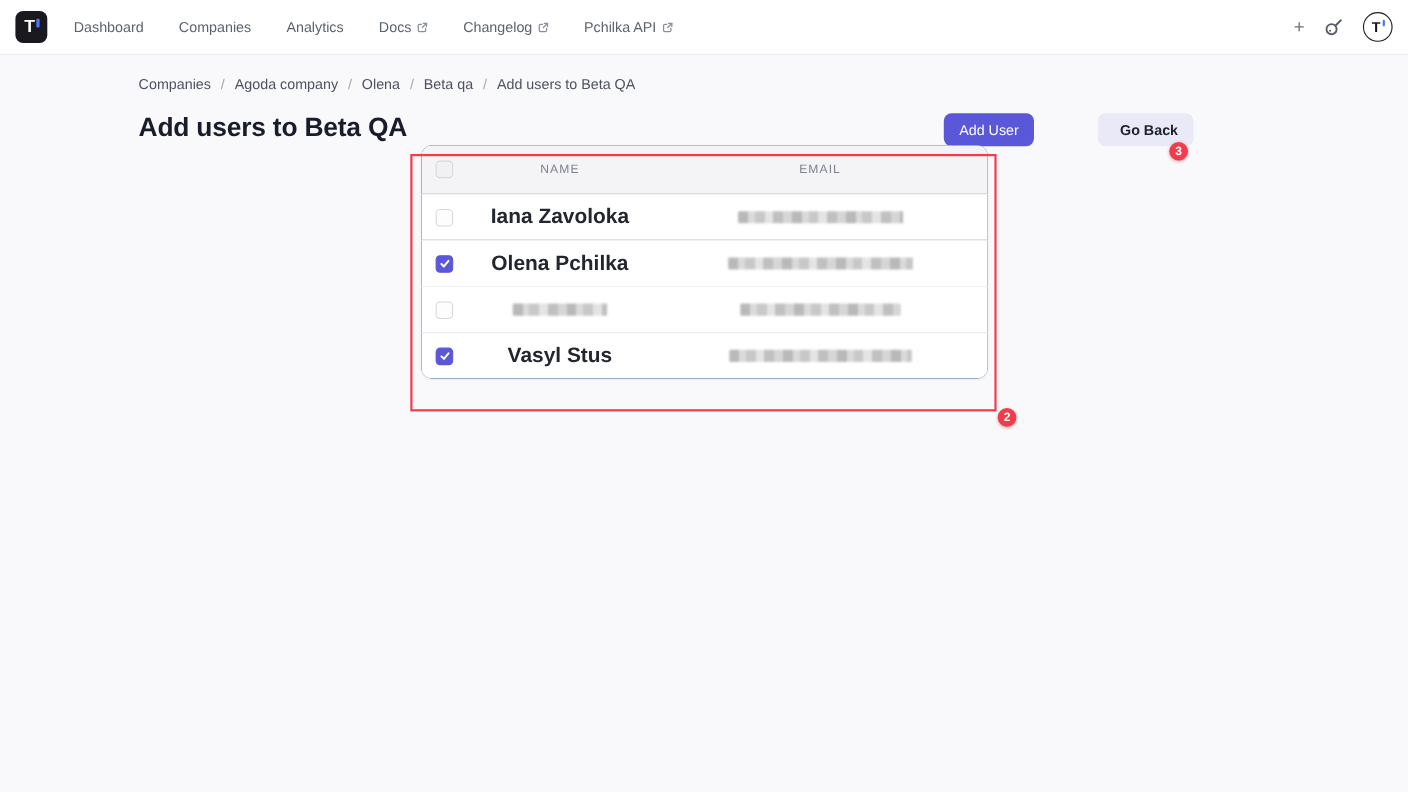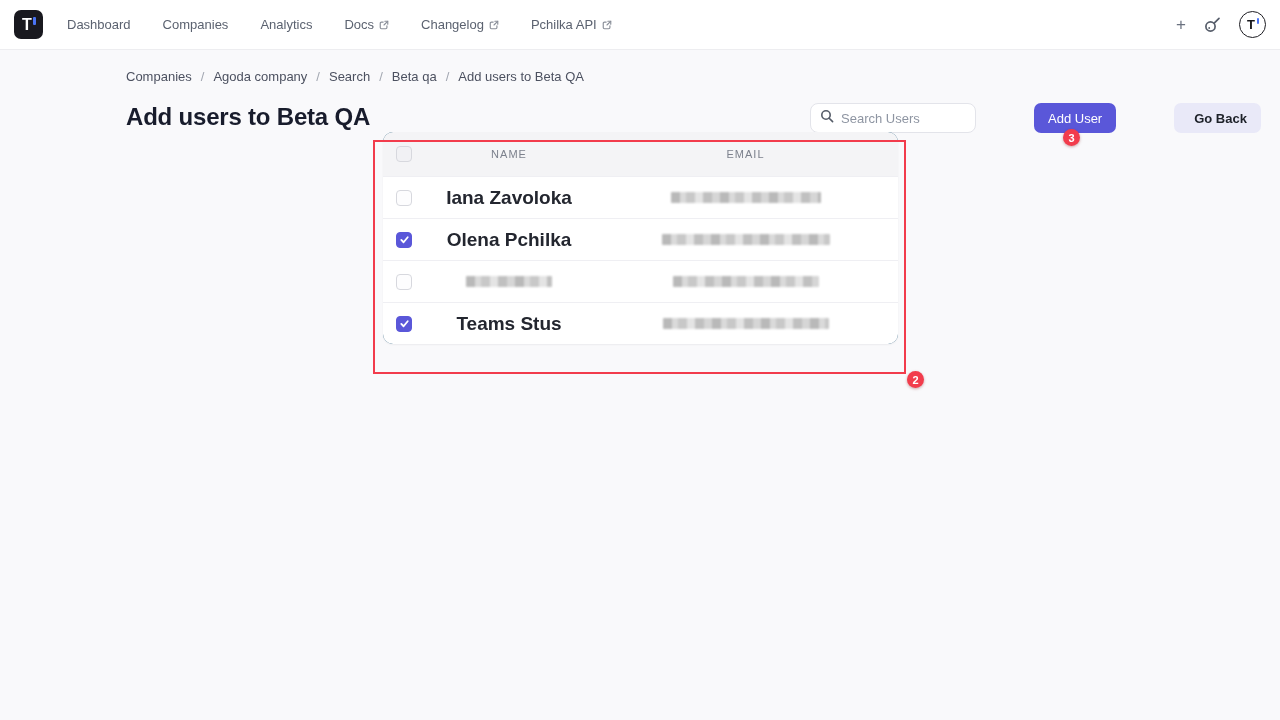--- a/index.html
+++ b/index.html
@@ -136,39 +136,30 @@
       <span class="tick"></span>
     </span>
   </div>
 </div>
 
 <div class="breadcrumb">
   <span class="crumb">Companies</span>
   <span class="crumb-sep">/</span>
   <span class="crumb">Agoda company</span>
   <span class="crumb-sep">/</span>
-  <span class="crumb">Search</span>
+  <span class="crumb">Olena</span>
   <span class="crumb-sep">/</span>
   <span class="crumb">Beta qa</span>
   <span class="crumb-sep">/</span>
   <span class="crumb">Add users to Beta QA</span>
 </div>
 
 <h1 class="page-title">Add users to Beta QA</h1>
 
 <div class="hdr-actions">
-  <div class="search-box">
-    <span>
-      <svg width="14" height="14" viewBox="0 0 14 14" fill="none" stroke="#555c68" stroke-width="1.6" stroke-linecap="round">
-        <circle cx="6" cy="6" r="4.2"></circle>
-          <path d="M9.2 9.2 12.6 12.6"></path>
-      </svg>
-    </span>
-    <input type="text" placeholder="Search Users" style="">
-  </div>
   <button class="btn btn-primary"><span>Add User</span></button>
   <button class="btn btn-soft"><span>Go Back</span></button>
 </div>
 
 <div class="card">
   <div class="trow thead">
     <div class="cb-cell">
       <span class="checkbox">
         
       </span>
@@ -226,21 +217,21 @@
 
   <div class="trow">
     <div class="cb-cell">
       <span class="checkbox checked">
         <svg width="11" height="11" viewBox="0 0 12 12" fill="none" stroke="#ffffff" stroke-width="2" stroke-linecap="round" stroke-linejoin="round">
               <path d="M2.5 6.5 5 9l4.5-5.5"></path>
             </svg>
       </span>
     </div>
     <div class="name-cell">
-      <span class="rname">Teams Stus</span>
+      <span class="rname">Vasyl Stus</span>
 
     </div>
     <div class="email-cell">
       <span class="redacted" style="width: 166px;"></span>
     </div>
   </div>
 </div>
 </div>
 
 <div class="annot-rect"></div>

